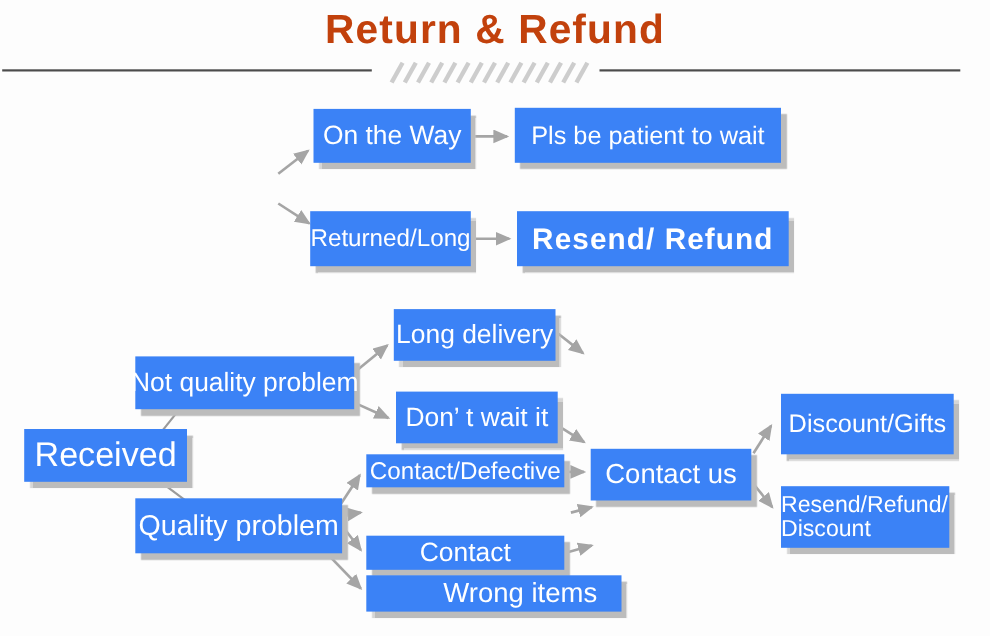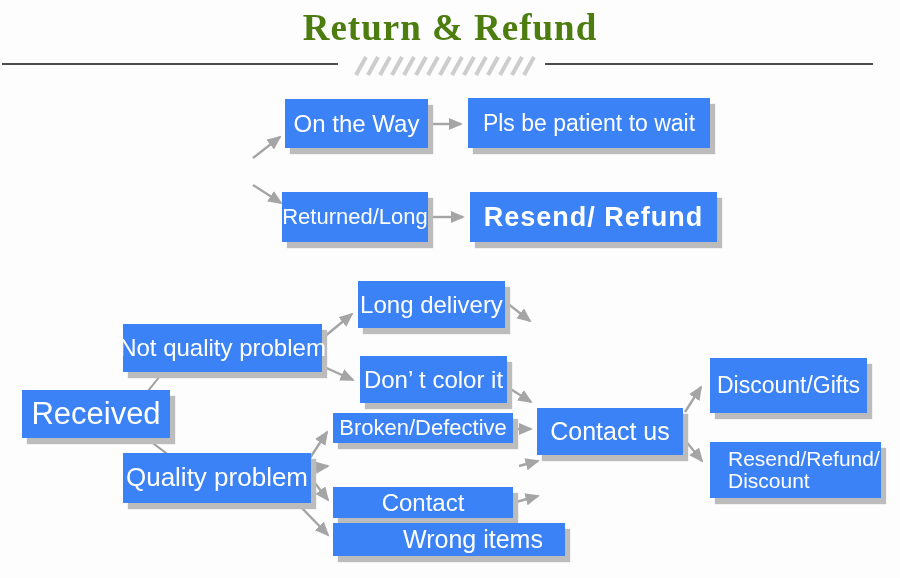--- a/index.html
+++ b/index.html
@@ -7,22 +7,22 @@
     position:relative;
     width:900px;height:578px;
     background:#fdfdfd;
     overflow:hidden;
     font-family:"Liberation Sans",sans-serif;
   }
   
   #title{
     position:absolute;left:0;top:6px;width:900px;
     text-align:center;
-    font-family:Liberation Serif, serif;
-    font-weight:bold;font-size:37px;letter-spacing:1px;color:#4d7c0f;
+    font-family:Liberation Sans, sans-serif;
+    font-weight:bold;font-size:37px;letter-spacing:1px;color:#c2410c;
   }
   .hrule{position:absolute;top:63px;height:2px;background:#4c4c4c;}
   #rule-left{left:2px;width:336px;}
   #rule-right{left:545px;width:328px;}
   
   .node{
     position:absolute;
     background:#3b82f6;
     color:#fff;
     display:flex;align-items:center;justify-content:center;
@@ -42,21 +42,21 @@
   #n-dont-like      {left:360px;top:356px;width:147px;height:47px;font-size:24px;}
   #n-quality        {left:123px;top:453px;width:188px;height:50px;font-size:26px;}
   #n-broken         {left:333px;top:413px;width:180px;height:30px;font-size:22px;}
   #n-different-color{left:333px;top:450px;width:184px;height:32px;font-size:24px;}
   #n-shortage       {left:333px;top:487px;width:180px;height:31px;font-size:24px;}
   #n-wrong-items    {left:333px;top:523px;width:184px;height:33px;font-size:25px;padding-left:48px;}
   #n-contact-us     {left:537px;top:408px;width:146px;height:47px;font-size:25px;}
   #n-discount-gifts {left:710px;top:358px;width:157px;height:55px;font-size:23px;}
   #n-resend-discount{left:710px;top:442px;width:162px;height:56px;font-size:21px;
                      flex-direction:column;align-items:flex-start;justify-content:center;
-                     padding-left:18px;width:153px;text-align:center;}
+                     padding-left:0;width:153px;text-align:center;}
   
   #wires{position:absolute;left:0;top:0;width:900px;height:578px;pointer-events:none;}
 </style>
 </head>
 <body>
 
 <div id="stage">
 
   <div id="title">Return &amp; Refund</div>
   <div class="hrule" id="rule-left"></div>
@@ -119,24 +119,24 @@
   </svg>
 
   <div class="node" id="n-on-the-way">On the Way</div>
   <div class="node" id="n-pls-wait">Pls be patient to wait</div>
   <div class="node" id="n-returned-lost">Returned/Long</div>
   <div class="node" id="n-resend-refund">Resend/ Refund</div>
 
   <div class="node" id="n-received">Received</div>
   <div class="node" id="n-not-quality">Not quality problem</div>
   <div class="node" id="n-long-delivery">Long delivery</div>
-  <div class="node" id="n-dont-like">Don’ t color it</div>
+  <div class="node" id="n-dont-like">Don’ t wait it</div>
   <div class="node" id="n-quality">Quality problem</div>
 
-  <div class="node" id="n-broken">Broken/Defective</div>
+  <div class="node" id="n-broken">Contact/Defective</div>
   <div class="node" id="n-shortage">Contact</div>
   <div class="node" id="n-wrong-items">Wrong items</div>
 
   <div class="node" id="n-contact-us">Contact us</div>
   <div class="node" id="n-discount-gifts">Discount/Gifts</div>
   <div class="node" id="n-resend-discount">
     <span>Resend/Refund/</span>
     <span>Discount</span>
   </div>
 

